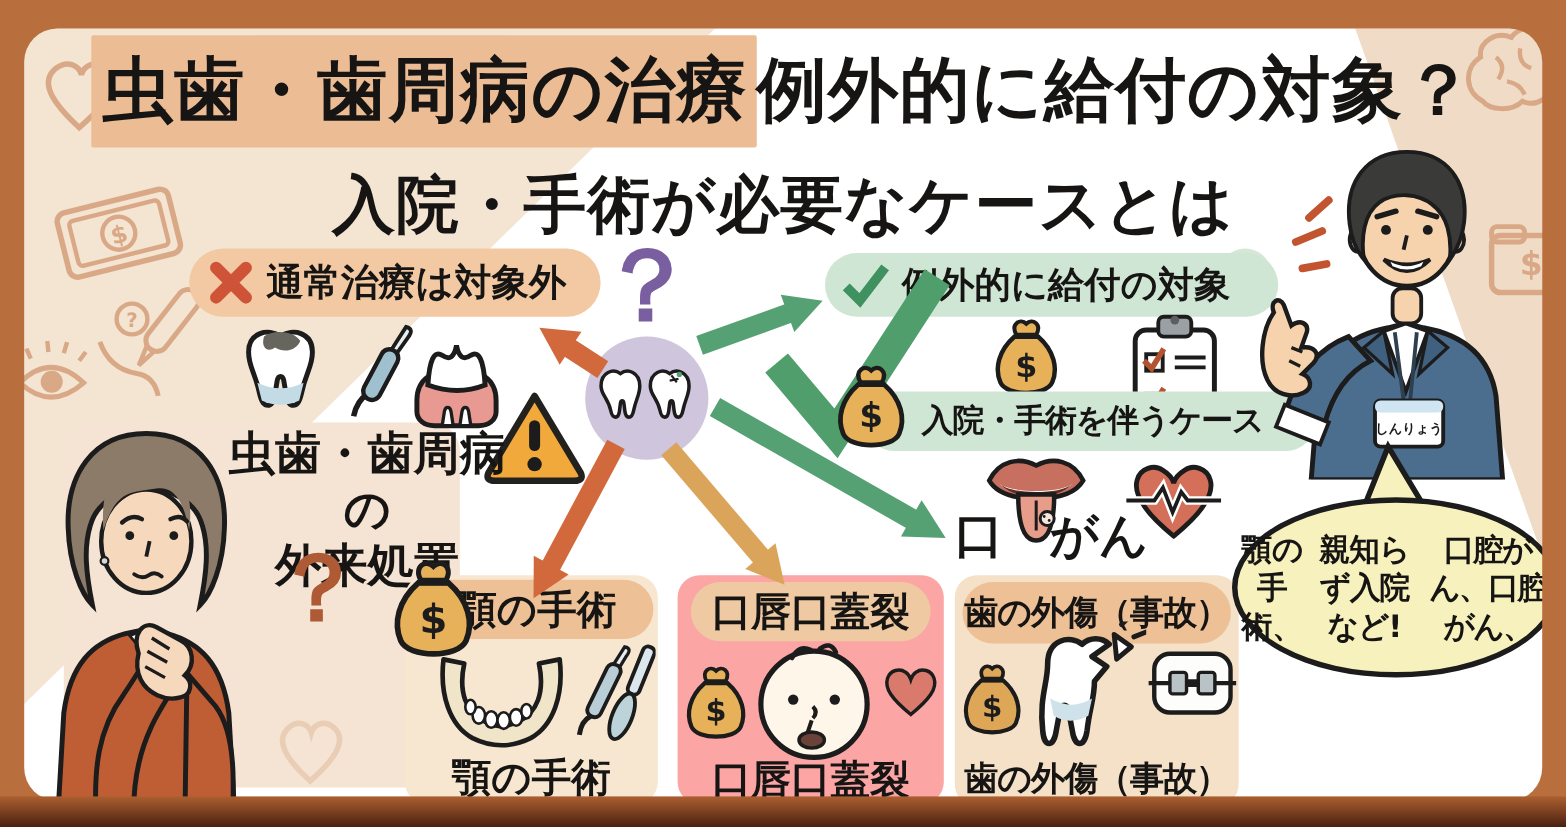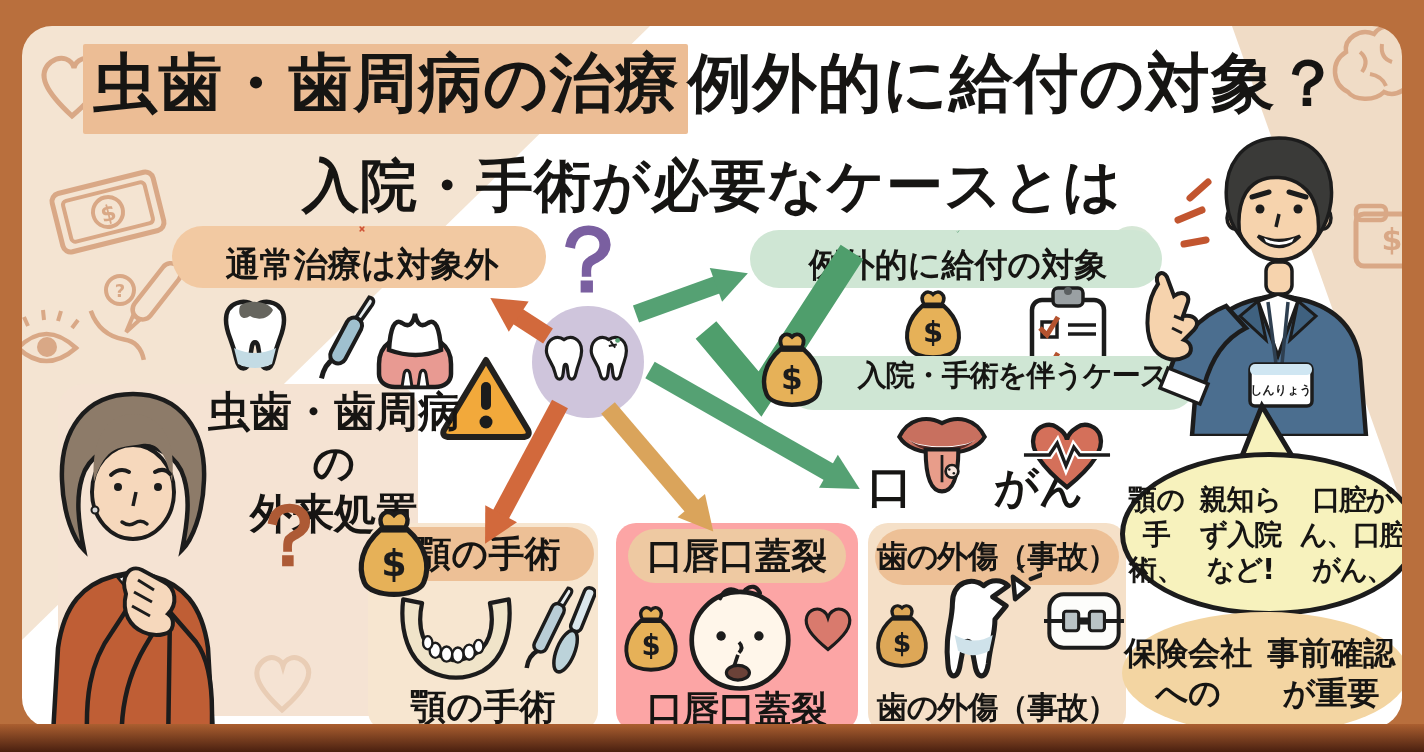--- a/index.html
+++ b/index.html
@@ -6,23 +6,23 @@
   .stage{position:relative;width:1424px;height:752px;overflow:hidden;background:#ffffff;
          font-family:"DejaVu Sans","Liberation Sans",sans-serif;color:#161513;}
   .abs{position:absolute;}
   
   .frame-cut{position:absolute;left:22px;top:26px;width:1380px;height:702px;border-radius:30px;
              box-shadow:0 0 0 90px #b96f3d;z-index:9;pointer-events:none;}
   .frame-bottom{position:absolute;left:0;top:724px;width:1424px;height:28px;z-index:10;
              background:linear-gradient(180deg,#ab5f30,#4a2010);pointer-events:none;}
   
   .title{left:0;right:0;top:50px;text-align:center;font-size:64px;font-weight:800;letter-spacing:1px;line-height:1.05;white-space:nowrap;z-index:3;}
-  .title .hl{background:#ecbd95;padding:2px 8px 14px 10px;border-radius:2px;}
+  .title .hl{background:#ecbd95;padding:14px 8px 14px 10px;border-radius:2px;}
   .subtitle{left:0;right:0;top:148px;text-align:center;font-size:57px;font-weight:800;letter-spacing:1px;z-index:3;}
-  .pill{display:flex;align-items:center;gap:10px;border-radius:34px;font-weight:800;z-index:3;flex-direction:column;}
+  .pill{display:flex;align-items:center;gap:10px;border-radius:34px;font-weight:800;z-index:3;}
   .pill-peach{background:#f2c9a2;}
   .pill-green{background:#cfe6d4;}
   .cap{font-weight:800;text-align:center;z-index:3;}
   
   .card{border-radius:20px;z-index:3;}
   .card-header{position:absolute;border-radius:30px;background:#edc096;display:flex;align-items:center;justify-content:center;font-weight:800;}
   .card-caption{position:absolute;left:0;right:0;text-align:center;font-weight:800;}
   .qmark{font-weight:800;z-index:3;line-height:1;}
   .bubble{display:flex;flex-direction:row;align-items:center;justify-content:center;border-radius:50%;text-align:center;font-weight:800;z-index:5;}
   svg text{font-family:"DejaVu Sans","Liberation Sans",sans-serif;}
@@ -198,21 +198,21 @@
   <svg class="abs" style="left:892px;top:406px;z-index:4;" width="100" height="98" viewBox="0 0 110 100">
     <path d="M8 30 C18 10 38 6 55 15 C72 6 92 10 102 30 C95 42 78 48 55 48 C32 48 15 42 8 30 Z" fill="#c8705f" stroke="#1c1c1c" stroke-width="4.5"></path>
     <path d="M18 33 C30 43 80 43 92 33 C82 42 70 45 55 45 C40 45 28 42 18 33 Z" fill="#ffffff"></path>
     <path d="M20 34 C32 50 78 50 90 34 C80 44 30 44 20 34 Z" fill="#5e2d28"></path>
     <path d="M37 44 C37 72 42 90 55 90 C68 90 73 72 73 44 Z" fill="#e89d8a" stroke="#1c1c1c" stroke-width="4.5"></path>
     <line x1="55" y1="50" x2="55" y2="80" stroke="#1c1c1c" stroke-width="3"></line>
     <circle cx="66" cy="68" r="7" fill="#f7e6de" stroke="#1c1c1c" stroke-width="3"></circle>
     <circle cx="63" cy="66" r="1.4" fill="#1c1c1c"></circle>
       <circle cx="68" cy="70" r="1.4" fill="#1c1c1c"></circle>
   </svg>
-  <div class="abs" style="left:954px;top:458px;font-size:44px;font-weight:800;z-index:3;margin-left:40px;">がん</div>
+  <div class="abs" style="left:954px;top:458px;font-size:44px;font-weight:800;z-index:3;">がん</div>
   <svg class="abs" style="left:1022px;top:414px;z-index:3;" width="90" height="82" viewBox="0 0 92 82">
     <path d="M46 74 C20 53 8 36 12 22 C15 11 28 7 36 13 C41 16 45 21 46 25 C47 21 51 16 56 13 C64 7 77 11 80 22 C84 36 72 53 46 74 Z" fill="#d4705a" stroke="#1c1c1c" stroke-width="4.5"></path>
     <polyline points="2,41 28,41 36,29 45,52 53,33 59,41 90,41" fill="none" stroke="#ffffff" stroke-width="8"></polyline>
     <polyline points="2,41 28,41 36,29 45,52 53,33 59,41 90,41" fill="none" stroke="#1c1c1c" stroke-width="3.5"></polyline>
   </svg>
 
   <div class="abs card" style="left:368px;top:523px;width:230px;height:208px;background:#f7e6d0;">
     <div class="card-header" style="left:14px;top:4px;width:212px;height:54px;font-size:36px;">
       <span>顎の手術</span>
     </div>
@@ -332,24 +332,20 @@
     </g>
   </svg>
 
   <svg class="abs" style="left:1220px;top:400px;z-index:5;" width="100" height="70" viewBox="0 0 100 70">
     <polygon points="42,6 18,66 78,66" fill="#f7f2bd" stroke="#1c1c1c" stroke-width="5"></polygon>
   </svg>
   <div class="abs bubble" style="left:1120px;top:452px;width:288px;height:154px;background:#f7f2bd;border:5px solid #1c1c1c;font-size:28px;line-height:1.25;">
     <div>顎の手術、</div>
     <div style="letter-spacing:-1px;">親知らず入院など!</div>
     <div style="letter-spacing:-1.5px;">口腔がん、口腔がん、</div>
-  </div>
-  <div class="abs bubble" style="left:1122px;top:612px;width:286px;height:122px;background:#f3d5a2;font-size:32px;line-height:1.25;">
-    <div>保険会社への</div>
-    <div>事前確認が重要</div>
   </div>
 
   <svg class="abs" style="left:18px;top:380px;z-index:3;" width="232" height="372" viewBox="0 0 232 372">
     <path d="M115 14 C66 14 42 52 44 100 C45 134 56 160 66 170 C60 140 58 118 64 98 C70 76 92 64 115 64 C138 64 160 76 166 98 C172 118 170 140 164 170 C174 160 185 134 186 100 C188 52 164 14 115 14 Z" fill="#8d7b69" stroke="#1c1c1c" stroke-width="4.5"></path>
     <ellipse cx="115" cy="112" rx="41" ry="47" fill="#f6d8bc" stroke="#1c1c1c" stroke-width="4"></ellipse>
     <path d="M76 102 C72 50 96 34 115 34 C136 34 160 52 154 102 C148 72 139 62 124 64 C102 68 88 64 76 102 Z" fill="#8d7b69"></path>
     <path d="M93 95 q9 -8 18 -3 M137 92 q9 -5 15 2" fill="none" stroke="#1c1c1c" stroke-width="4" stroke-linecap="round"></path>
     <circle cx="100" cy="107" r="4" fill="#1c1c1c"></circle>
       <circle cx="140" cy="107" r="4" fill="#1c1c1c"></circle>
     <path d="M118 112 L115 126" stroke="#1c1c1c" stroke-width="3.5" fill="none"></path>

